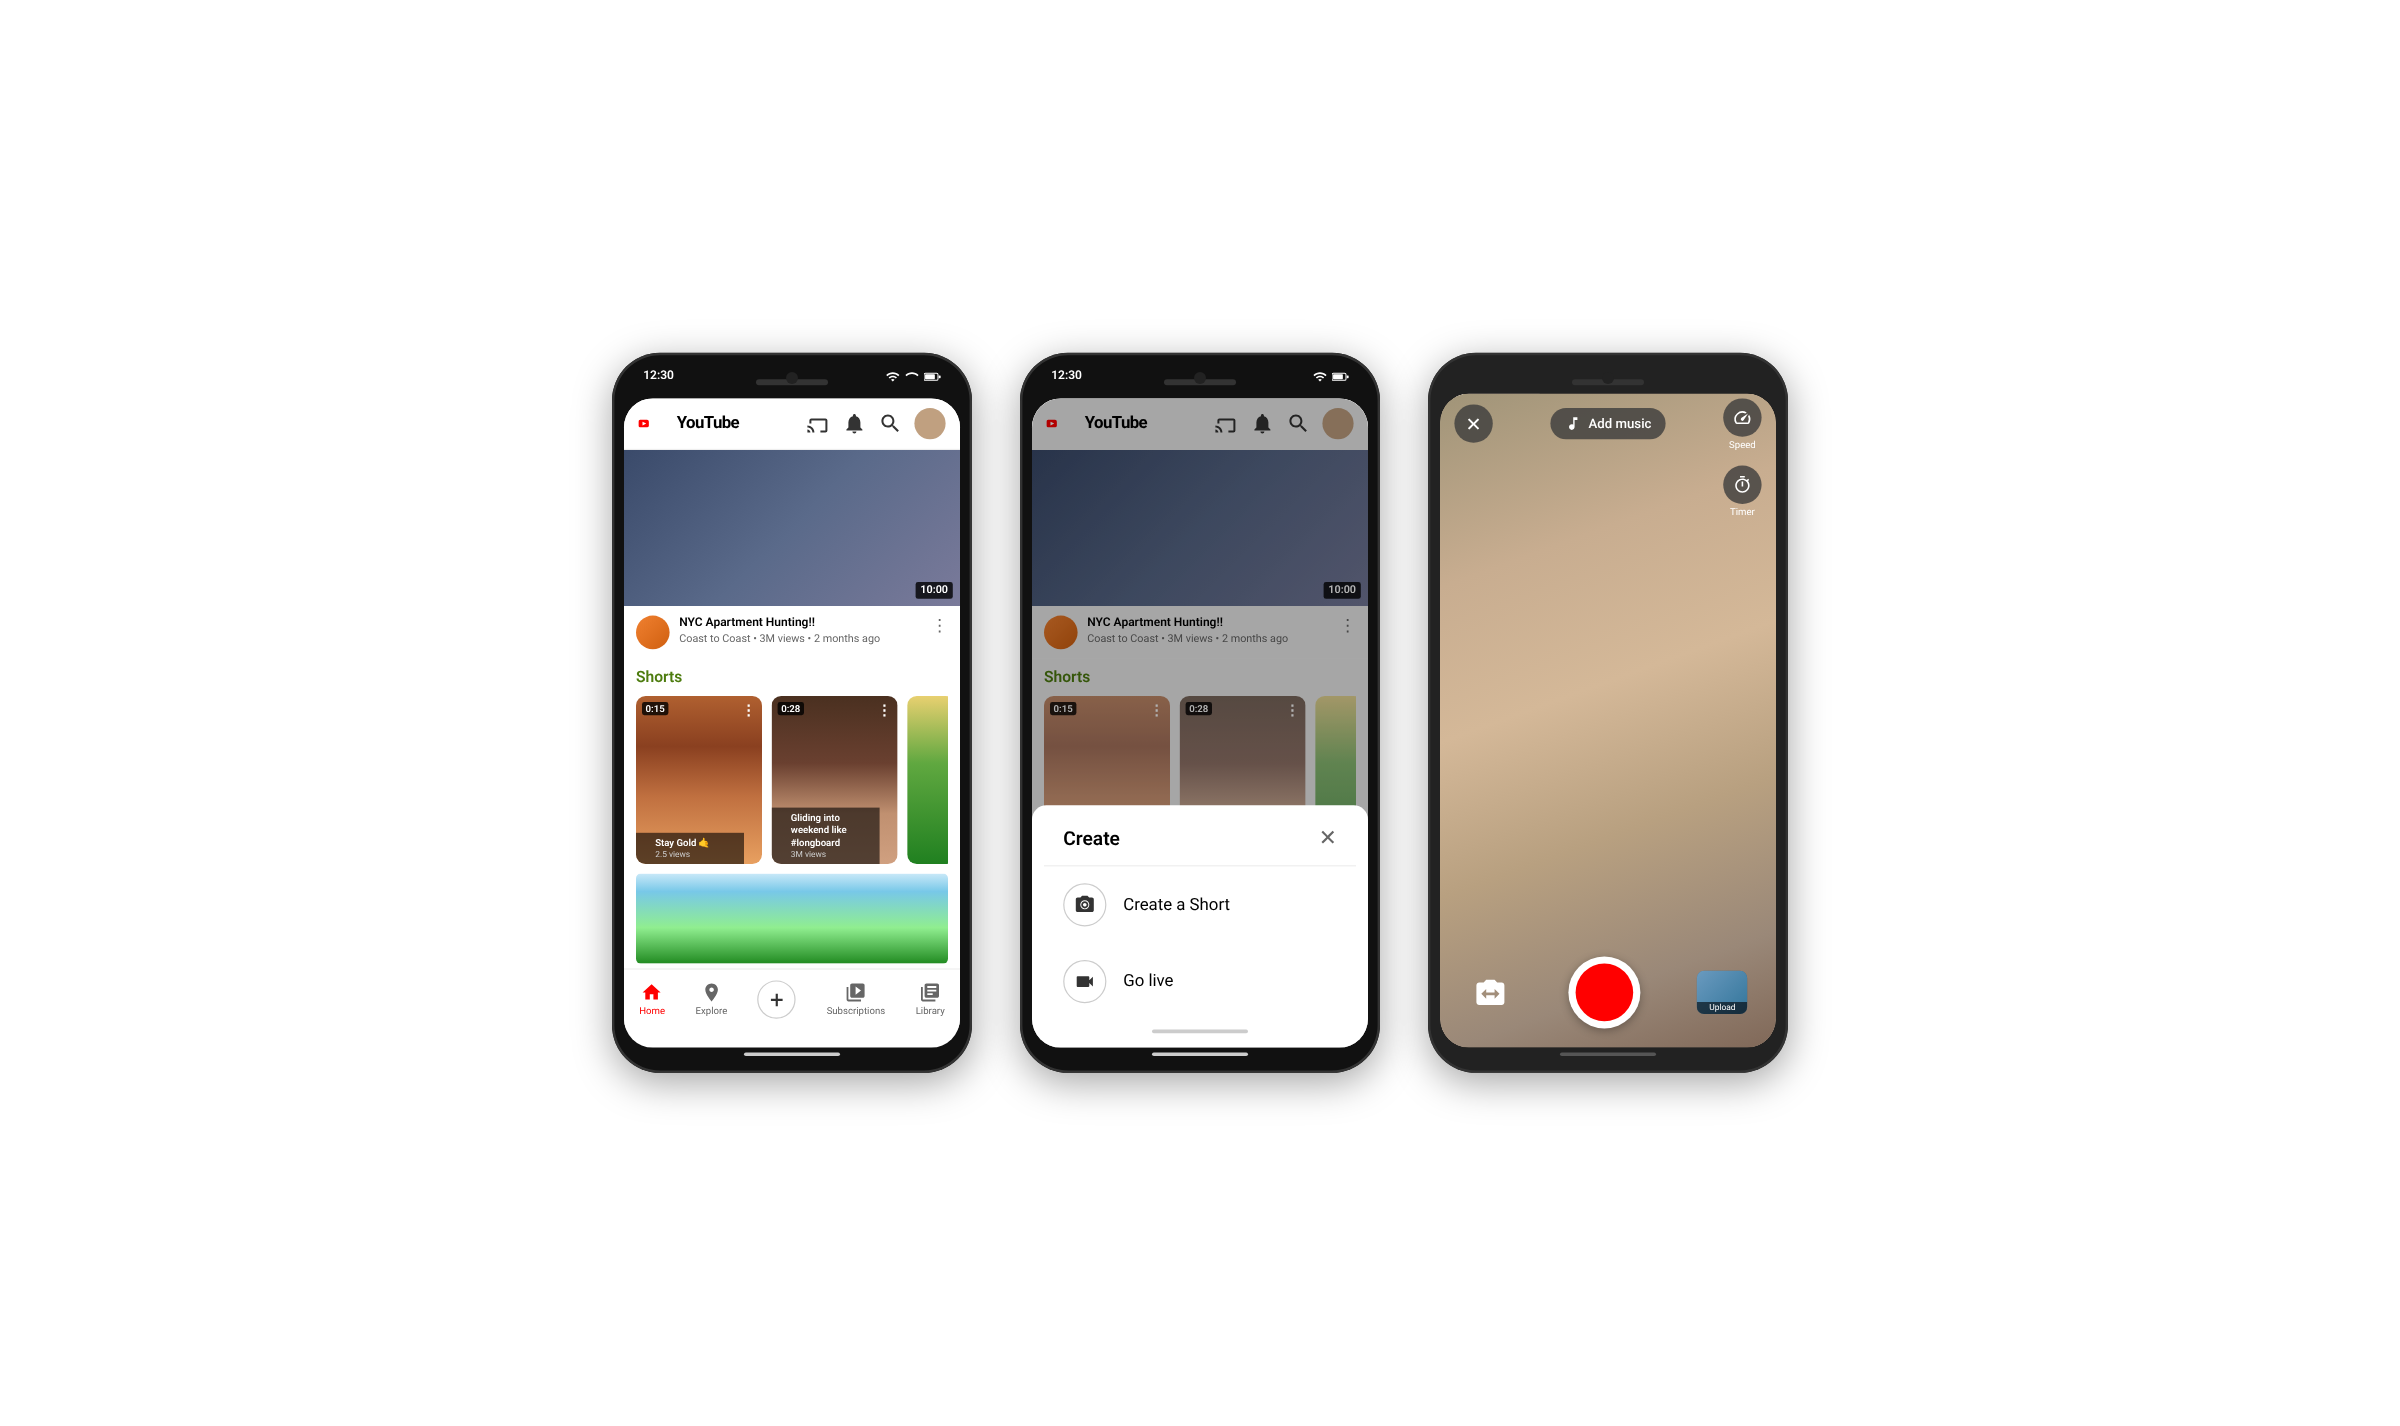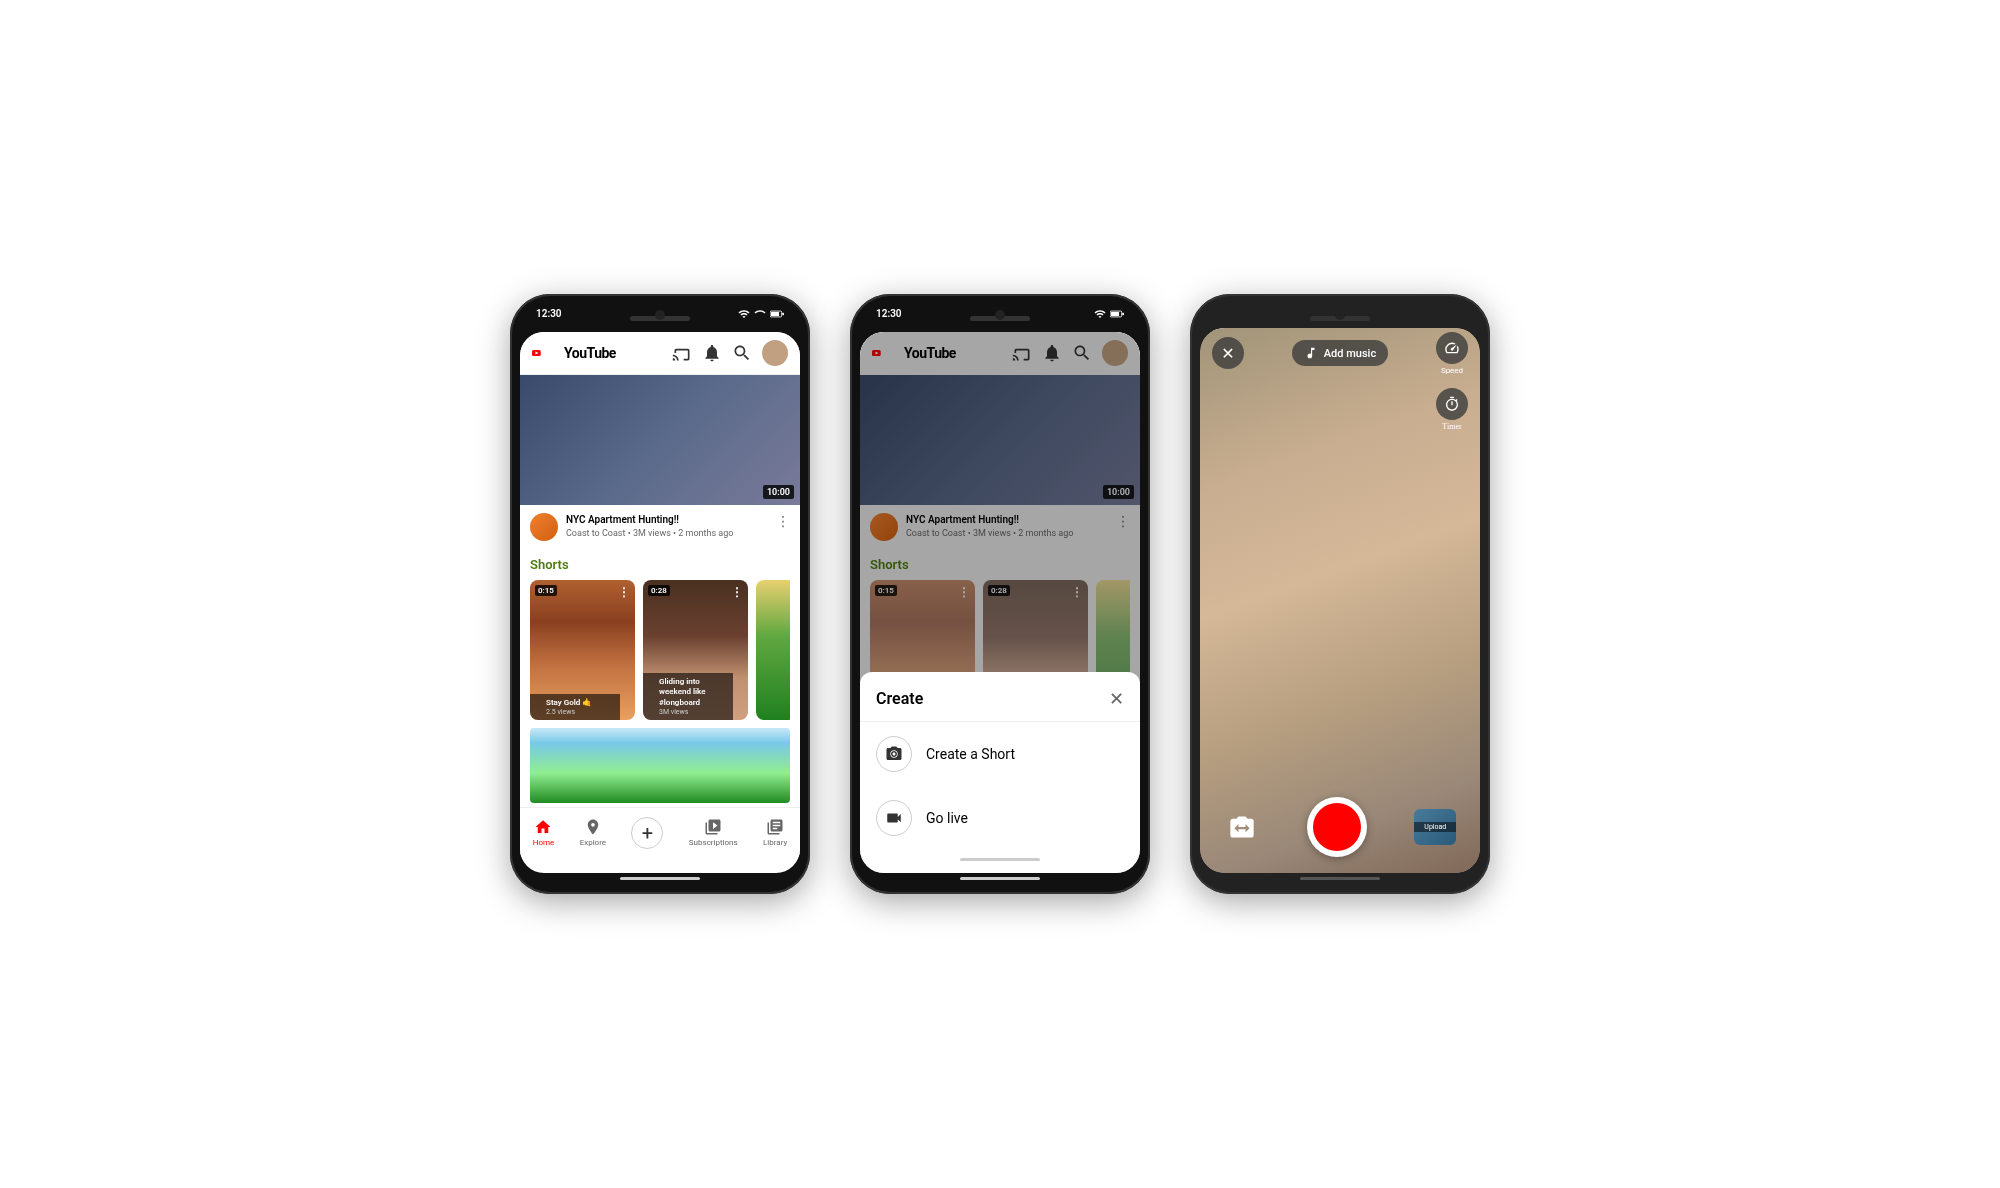--- a/index.html
+++ b/index.html
@@ -333,21 +333,21 @@
       top: 0;
       background: rgba(0,0,0,0.3);
       border-radius: 24px;
       display: flex;
       flex-direction: column;
       justify-content: flex-end;
     }
     .create-modal {
       background: #fff;
       border-radius: 12px 12px 0 0;
-      padding: 16px 0 8px;
+      padding: 16px 10px 8px;
     }
     .create-modal-header {
       display: flex;
       justify-content: space-between;
       align-items: center;
       padding: 0 16px 12px;
       border-bottom: 1px solid #eee;
     }
     .create-modal-title {
       font-size: 16px;
@@ -487,22 +487,22 @@
       border-radius: 50%;
       background: #ff0000;
     }
     .camera-upload-btn {
       width: 42px;
       height: 36px;
       border-radius: 6px;
       overflow: hidden;
       background: linear-gradient(135deg, #4a7a9a, #2a5a7a);
       display: flex;
-      flex-direction: row;
-      align-items: center;
+      flex-direction: column;
+      align-items: flex-end;
       justify-content: flex-end;
     }
     .camera-upload-label {
       color: #fff;
       font-size: 7px;
       background: rgba(0,0,0,0.5);
       width: 100%;
       text-align: center;
       padding: 1px 0;
     }
@@ -794,21 +794,21 @@
             <div class="camera-close-btn">
               <svg width="16" height="16" viewBox="0 0 24 24" fill="#fff">
                 <path d="M20.38 8.57l-1.23 1.85a8 8 0 0 1-.22 7.58H5.07A8 8 0 0 1 15.58 6.85l1.85-1.23A10 10 0 0 0 3.35 19a2 2 0 0 0 1.72 1h13.85a2 2 0 0 0 1.74-1 10 10 0 0 0-.27-10.44zm-9.79 6.84a2 2 0 0 0 2.83 0l5.66-8.49-8.49 5.66a2 2 0 0 0 0 2.83z"></path>
               </svg>
             </div>
             <span class="camera-tool-label">Speed</span>
           </div>
         </div>
 
         <div class="camera-right-tools">
-          <div style="display:flex;flex-direction:column;align-items:center;font-family:Liberation Serif, serif;">
+          <div style="display:flex;flex-direction:column;align-items:center;">
             <div class="camera-tool-btn">
               <svg width="16" height="16" viewBox="0 0 24 24" fill="#fff">
                 <path d="M15 1H9v2h6V1zm-4 13h2V8h-2v6zm8.03-6.61l1.42-1.42c-.43-.51-.9-.99-1.41-1.41l-1.42 1.42C16.07 4.74 14.12 4 12 4c-4.97 0-9 4.03-9 9s4.02 9 9 9 9-4.03 9-9c0-2.12-.74-4.07-1.97-5.61zM12 20c-3.87 0-7-3.13-7-7s3.13-7 7-7 7 3.13 7 7-3.13 7-7 7z"></path>
               </svg>
             </div>
             <span class="camera-tool-label">Timer</span>
           </div>
         </div>
 
         <div class="camera-bottom-bar">

